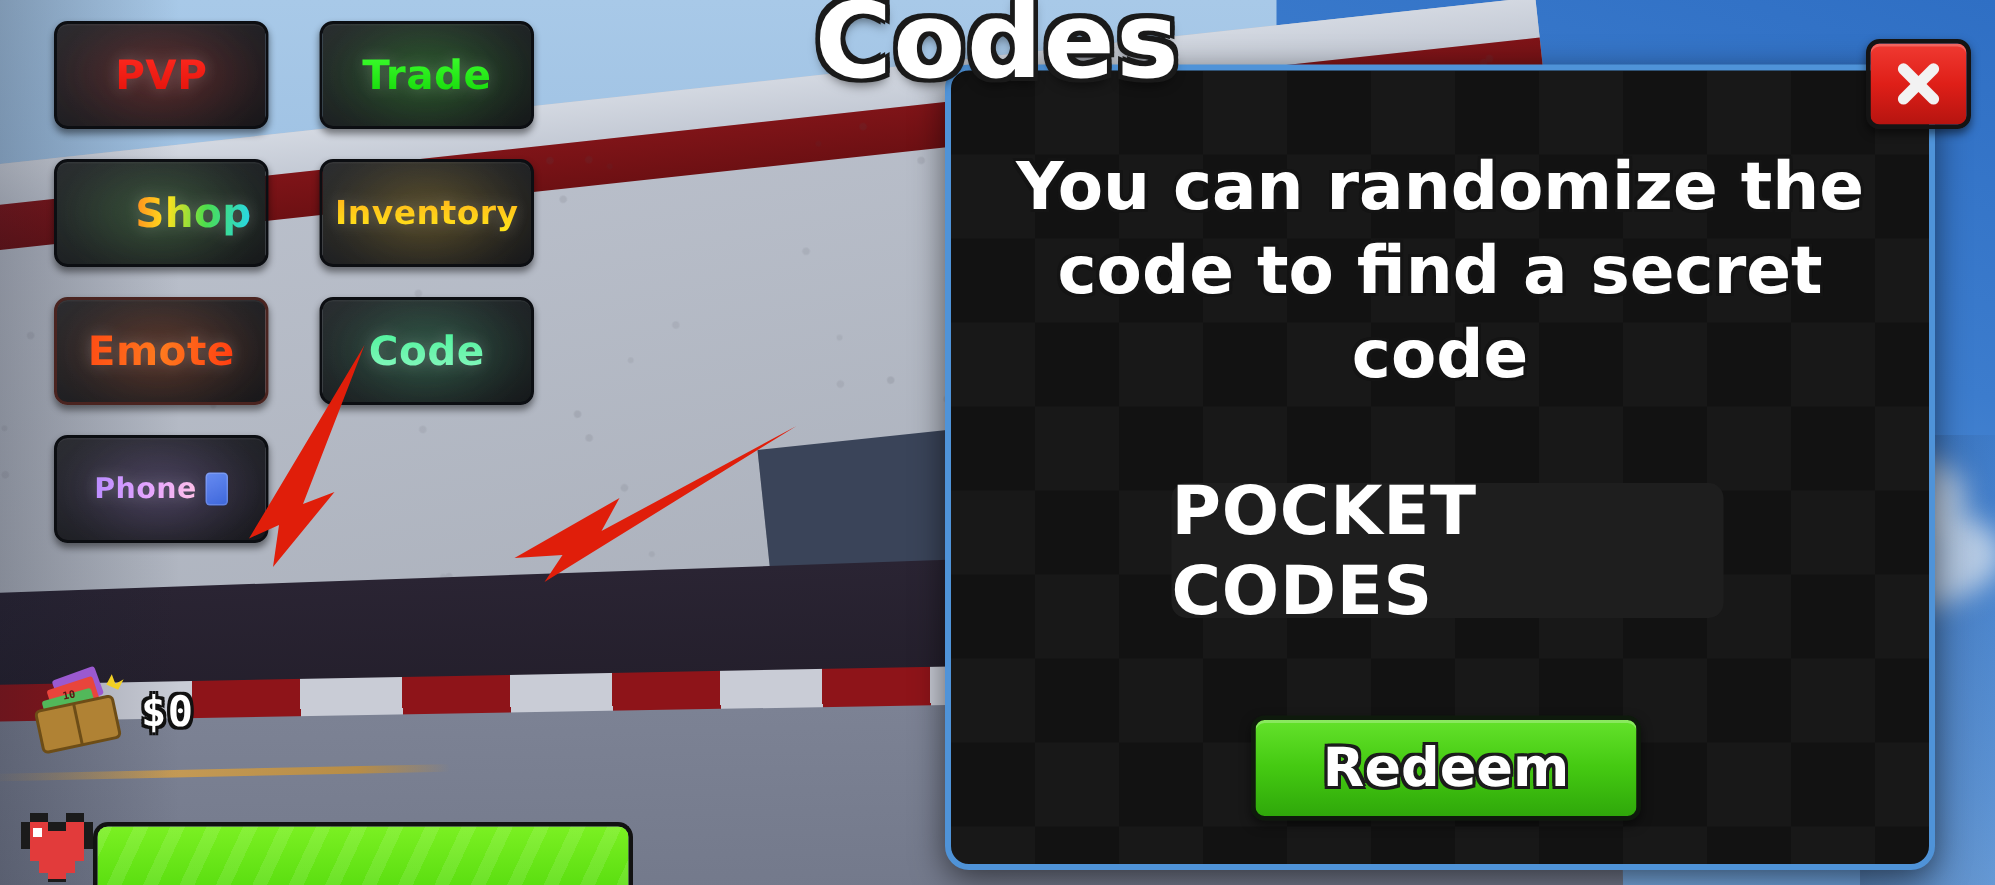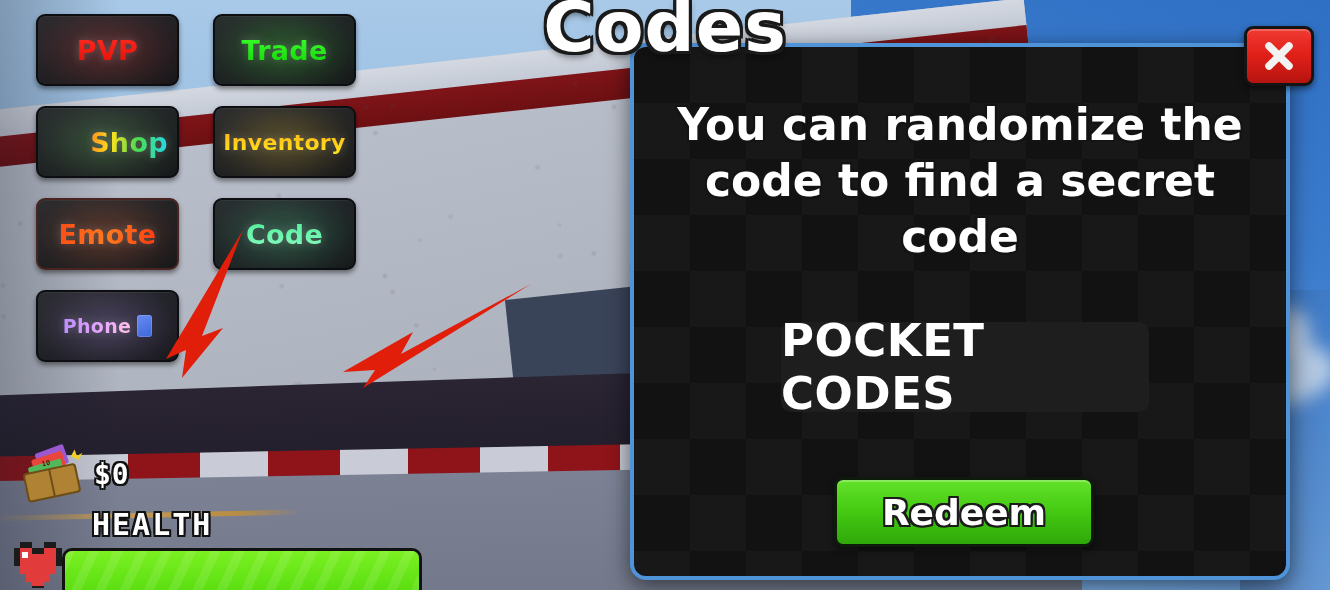--- a/index.html
+++ b/index.html
@@ -426,21 +426,20 @@
         <text x="22" y="34" font-family="DejaVu Sans Mono, monospace" font-size="8" fill="#14321a" font-weight="bold">10</text>
         <text x="30" y="22" font-family="DejaVu Sans Mono, monospace" font-size="7" fill="#5a1412" font-weight="bold">10</text>
         <rect x="10" y="26" width="52" height="28" rx="3" fill="#b08234"></rect>
         <rect x="10" y="26" width="52" height="28" rx="3" fill="none" stroke="#6d4d17" stroke-width="2"></rect>
         <line x1="36" y1="26" x2="36" y2="54" stroke="#6d4d17" stroke-width="2"></line>
         <path d="M60 18 l5 -6 l1 7 l6 -2 l-5 6 z" fill="#f2d024"></path>
       </g>
     </svg>
 
     <div id="money-value">$0</div>
-    <div id="health-label">HEALTH</div>
 
     <svg id="heart-icon" width="54" height="50" viewBox="0 0 27 25" shape-rendering="crispEdges">
       <g fill="#1b1b1b">
         <rect x="3" y="0" width="6" height="3"></rect>
           <rect x="15" y="0" width="6" height="3"></rect>
         <rect x="0" y="3" width="3" height="9"></rect>
           <rect x="9" y="3" width="6" height="3"></rect>
         <rect x="21" y="3" width="3" height="9"></rect>
         <rect x="3" y="12" width="3" height="4"></rect>
           <rect x="18" y="12" width="3" height="4"></rect>

